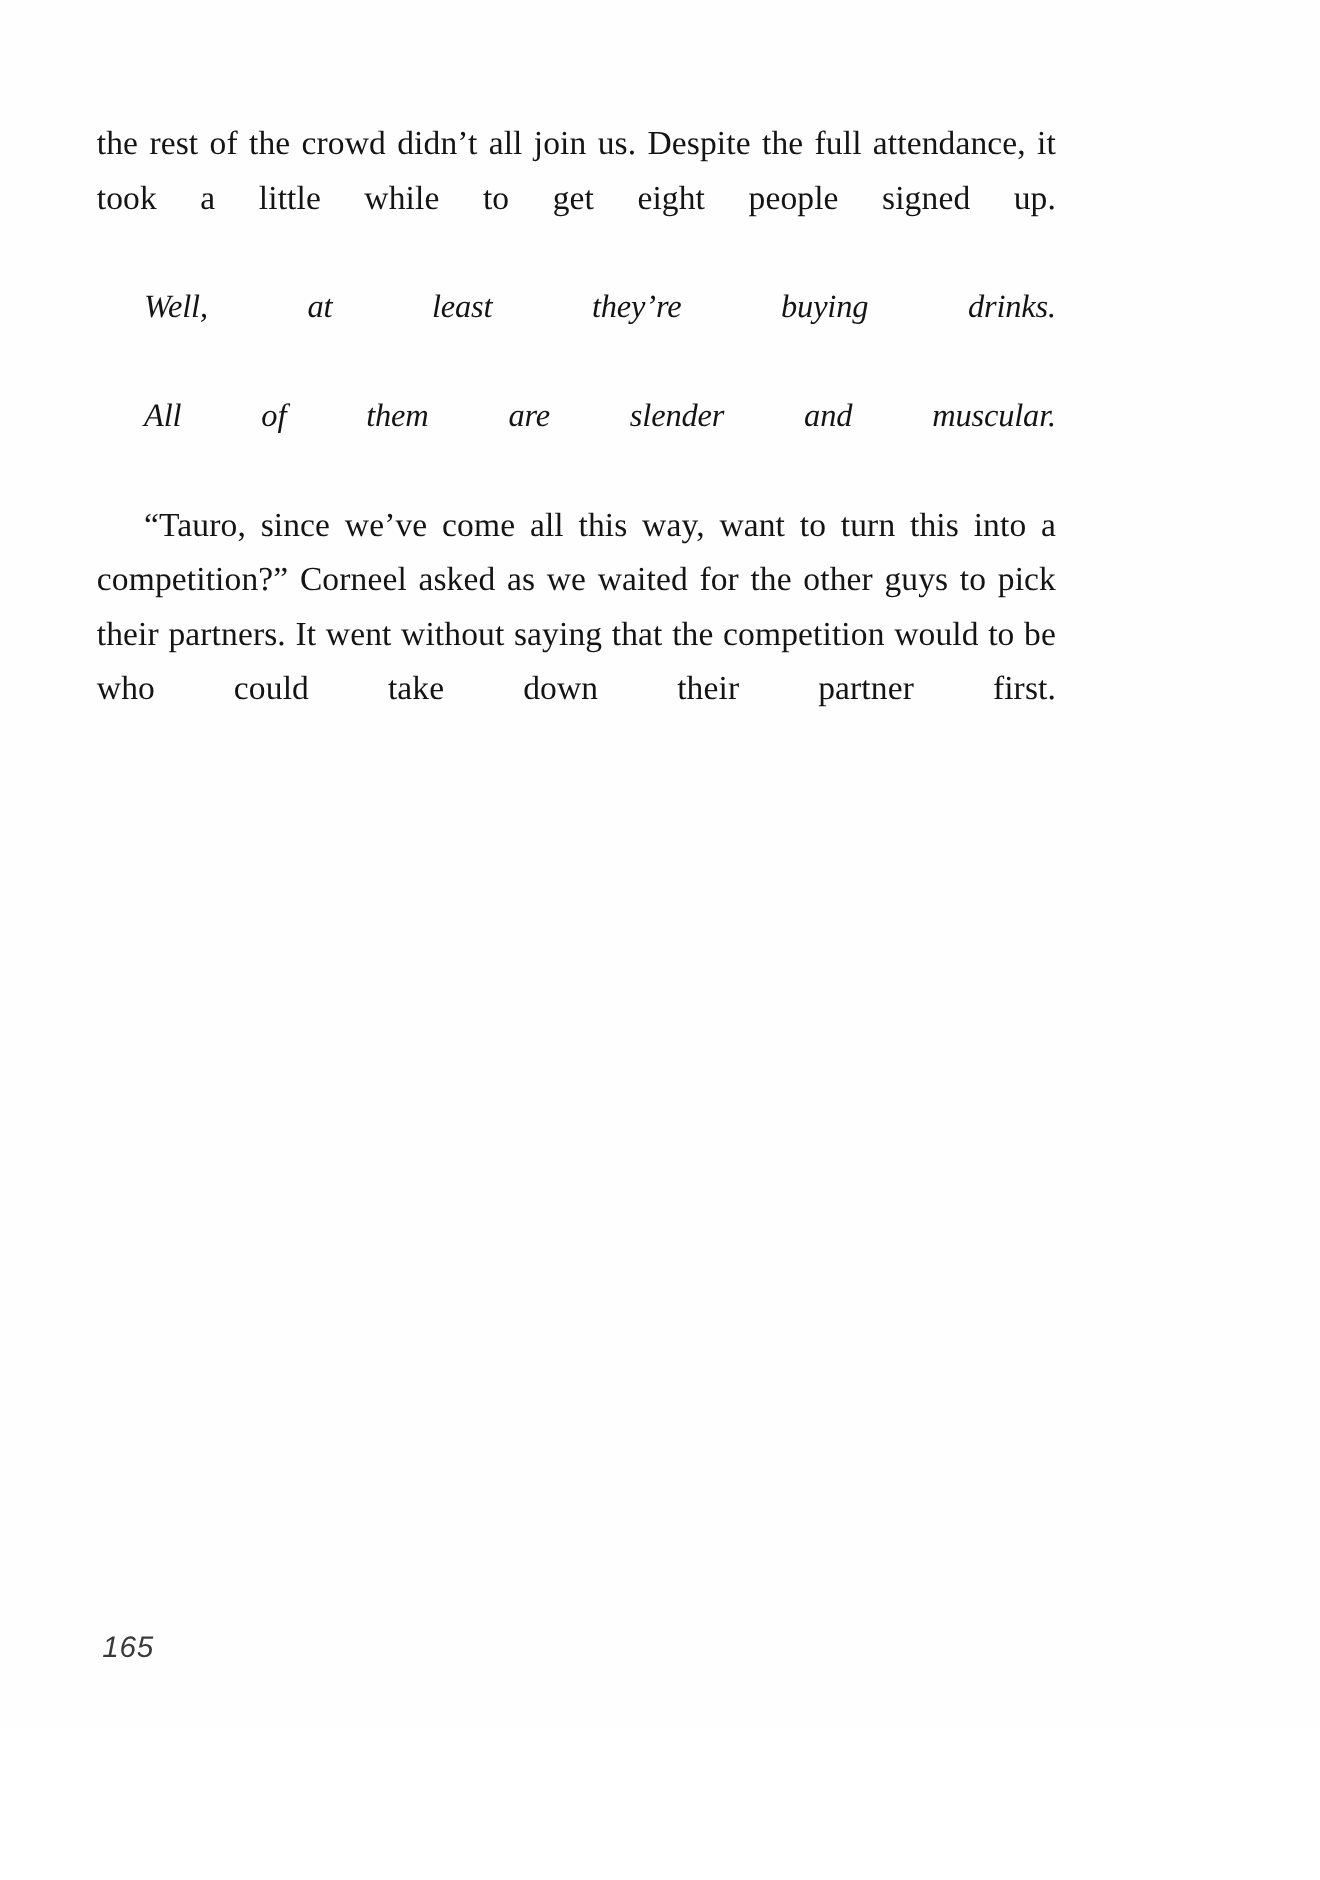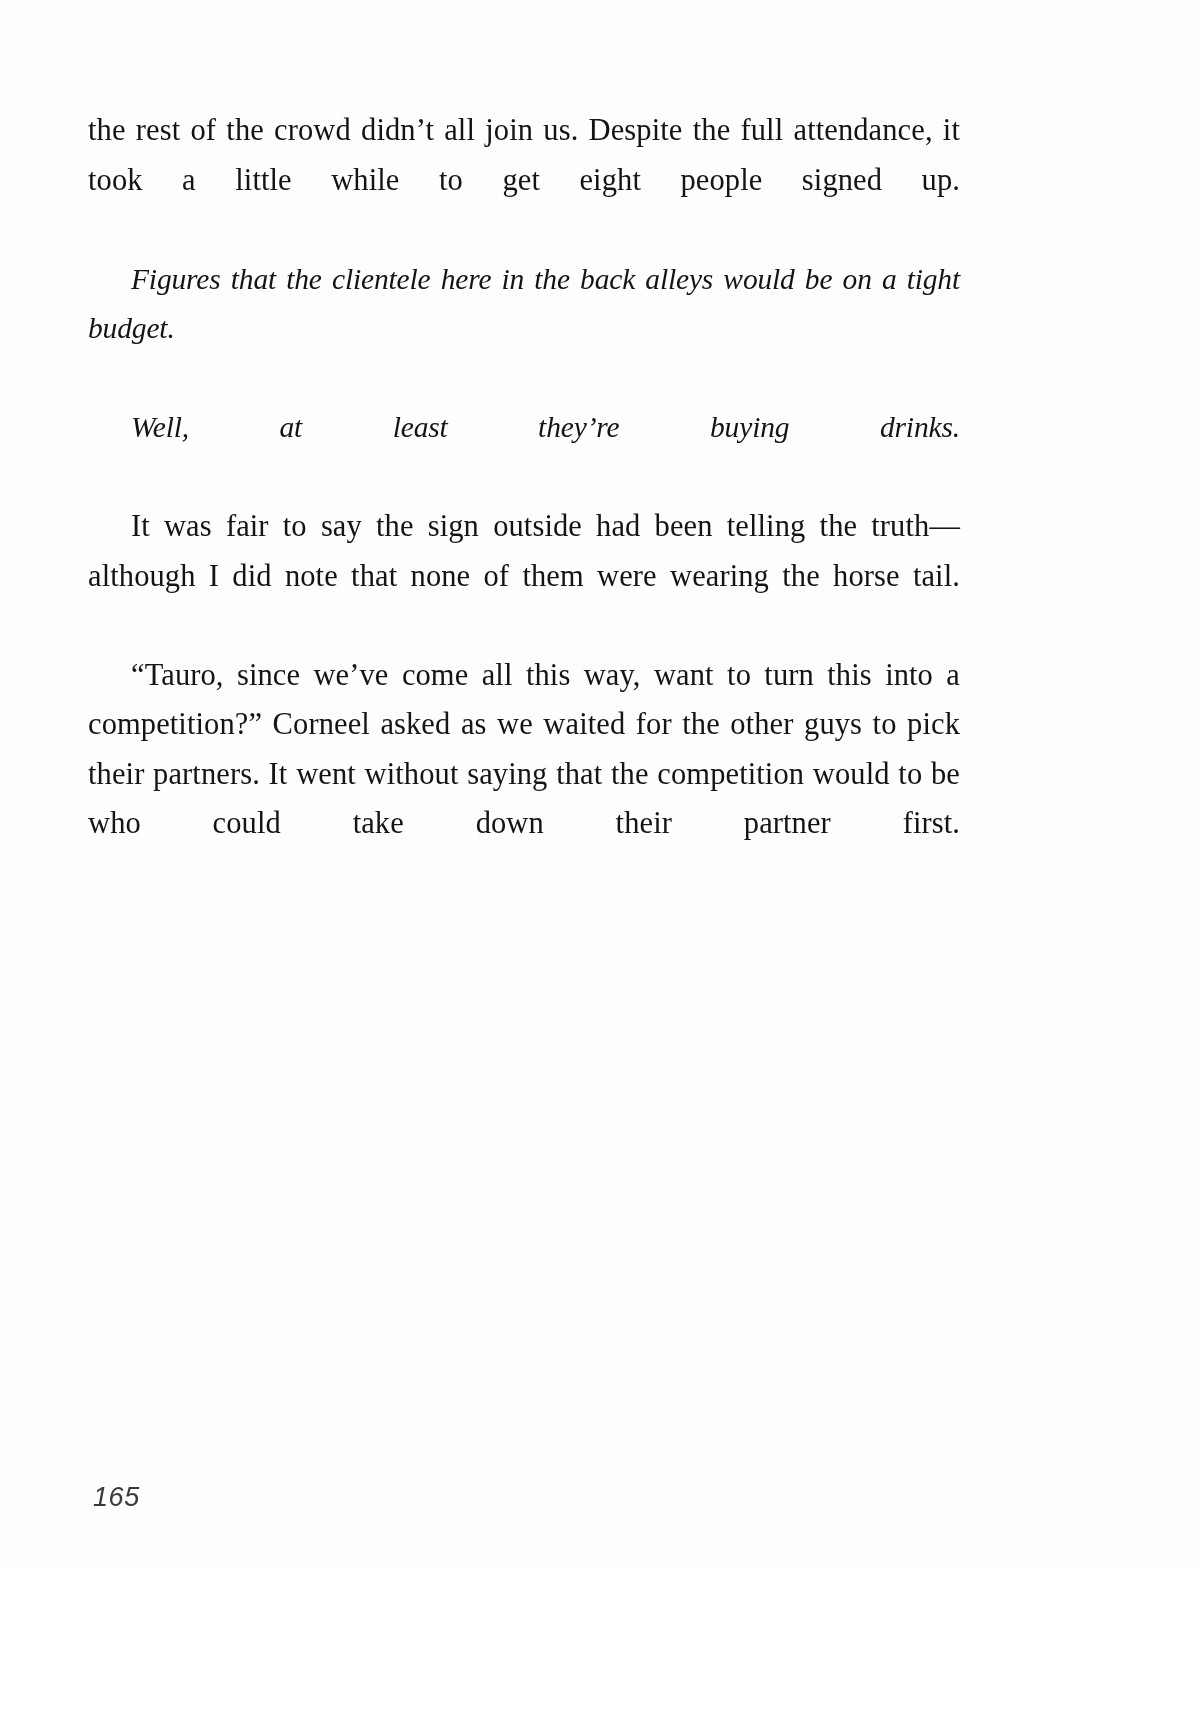--- a/index.html
+++ b/index.html
@@ -74,29 +74,28 @@
 </style>
 </head>
 <body>
 
 <div class="page">
 
   <div class="text-block">
 
     <p class="para first">the rest of the crowd didn’t all join us. Despite the full attendance, it took a little while to get eight people signed up.</p>
 
-    <p class="para thought">Figures that the clientele here in the back alleys would be on a tight budget.</p>
 
 
     <p class="para thought">Well, at least they’re buying drinks.</p>
 
 
 
+    <p class="para thought">All of them are slender and muscular.</p>
 
-    <p class="para">It was fair to say the sign outside had been telling the truth—although I did note that none of them were wearing the horse tail.</p>
 
 
 
     <p class="para">“Tauro, since we’ve come all this way, want to turn this into a competition?” Corneel asked as we waited for the other guys to pick their partners. It went without saying that the competition would to be who could take down their partner first.</p>
 
   </div>
 
   <div class="folio">165</div>
 
 </div>

